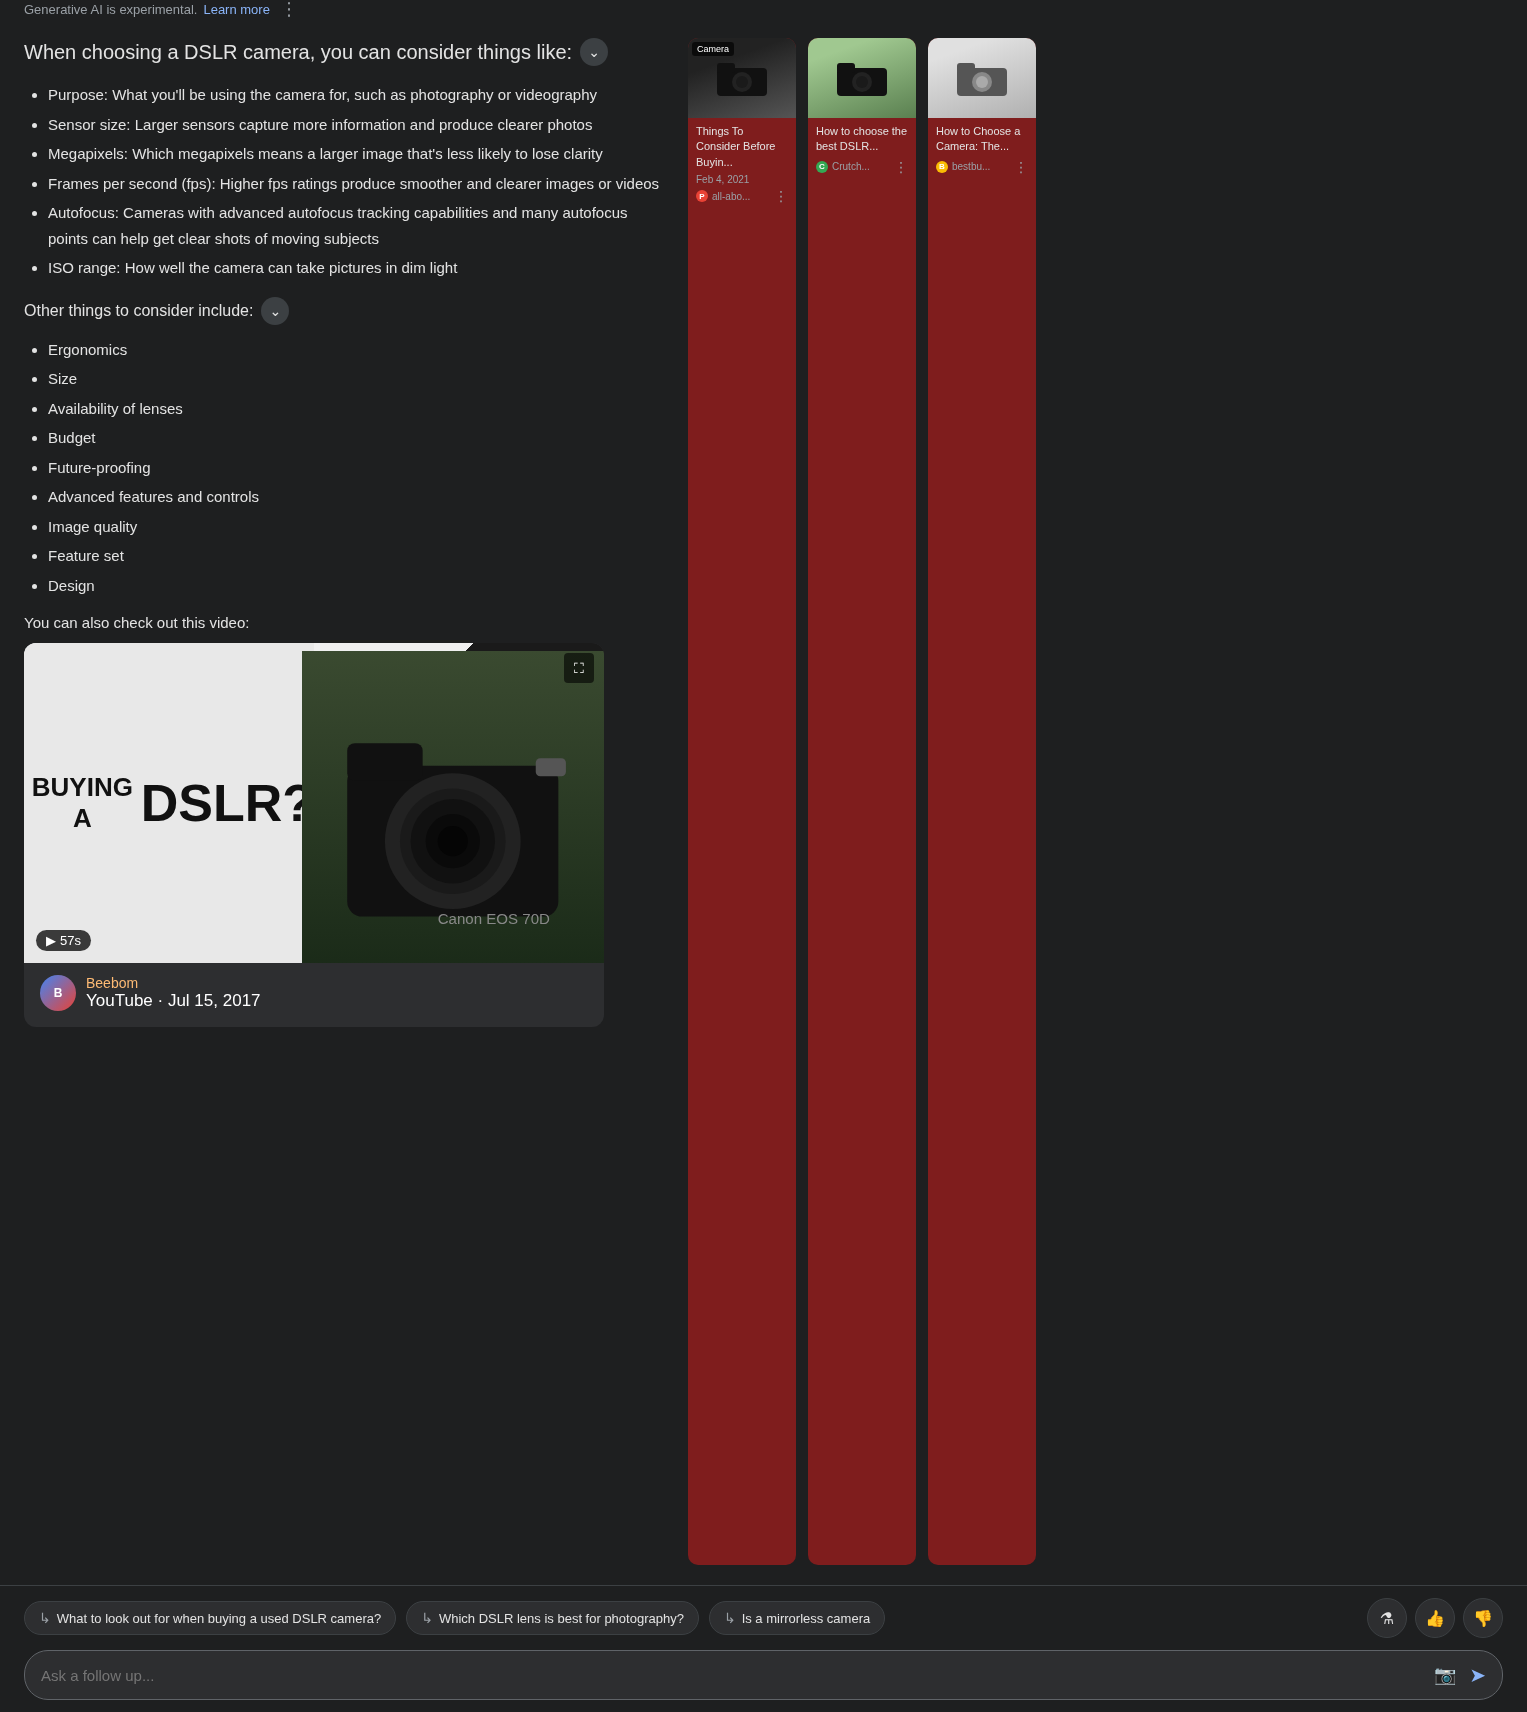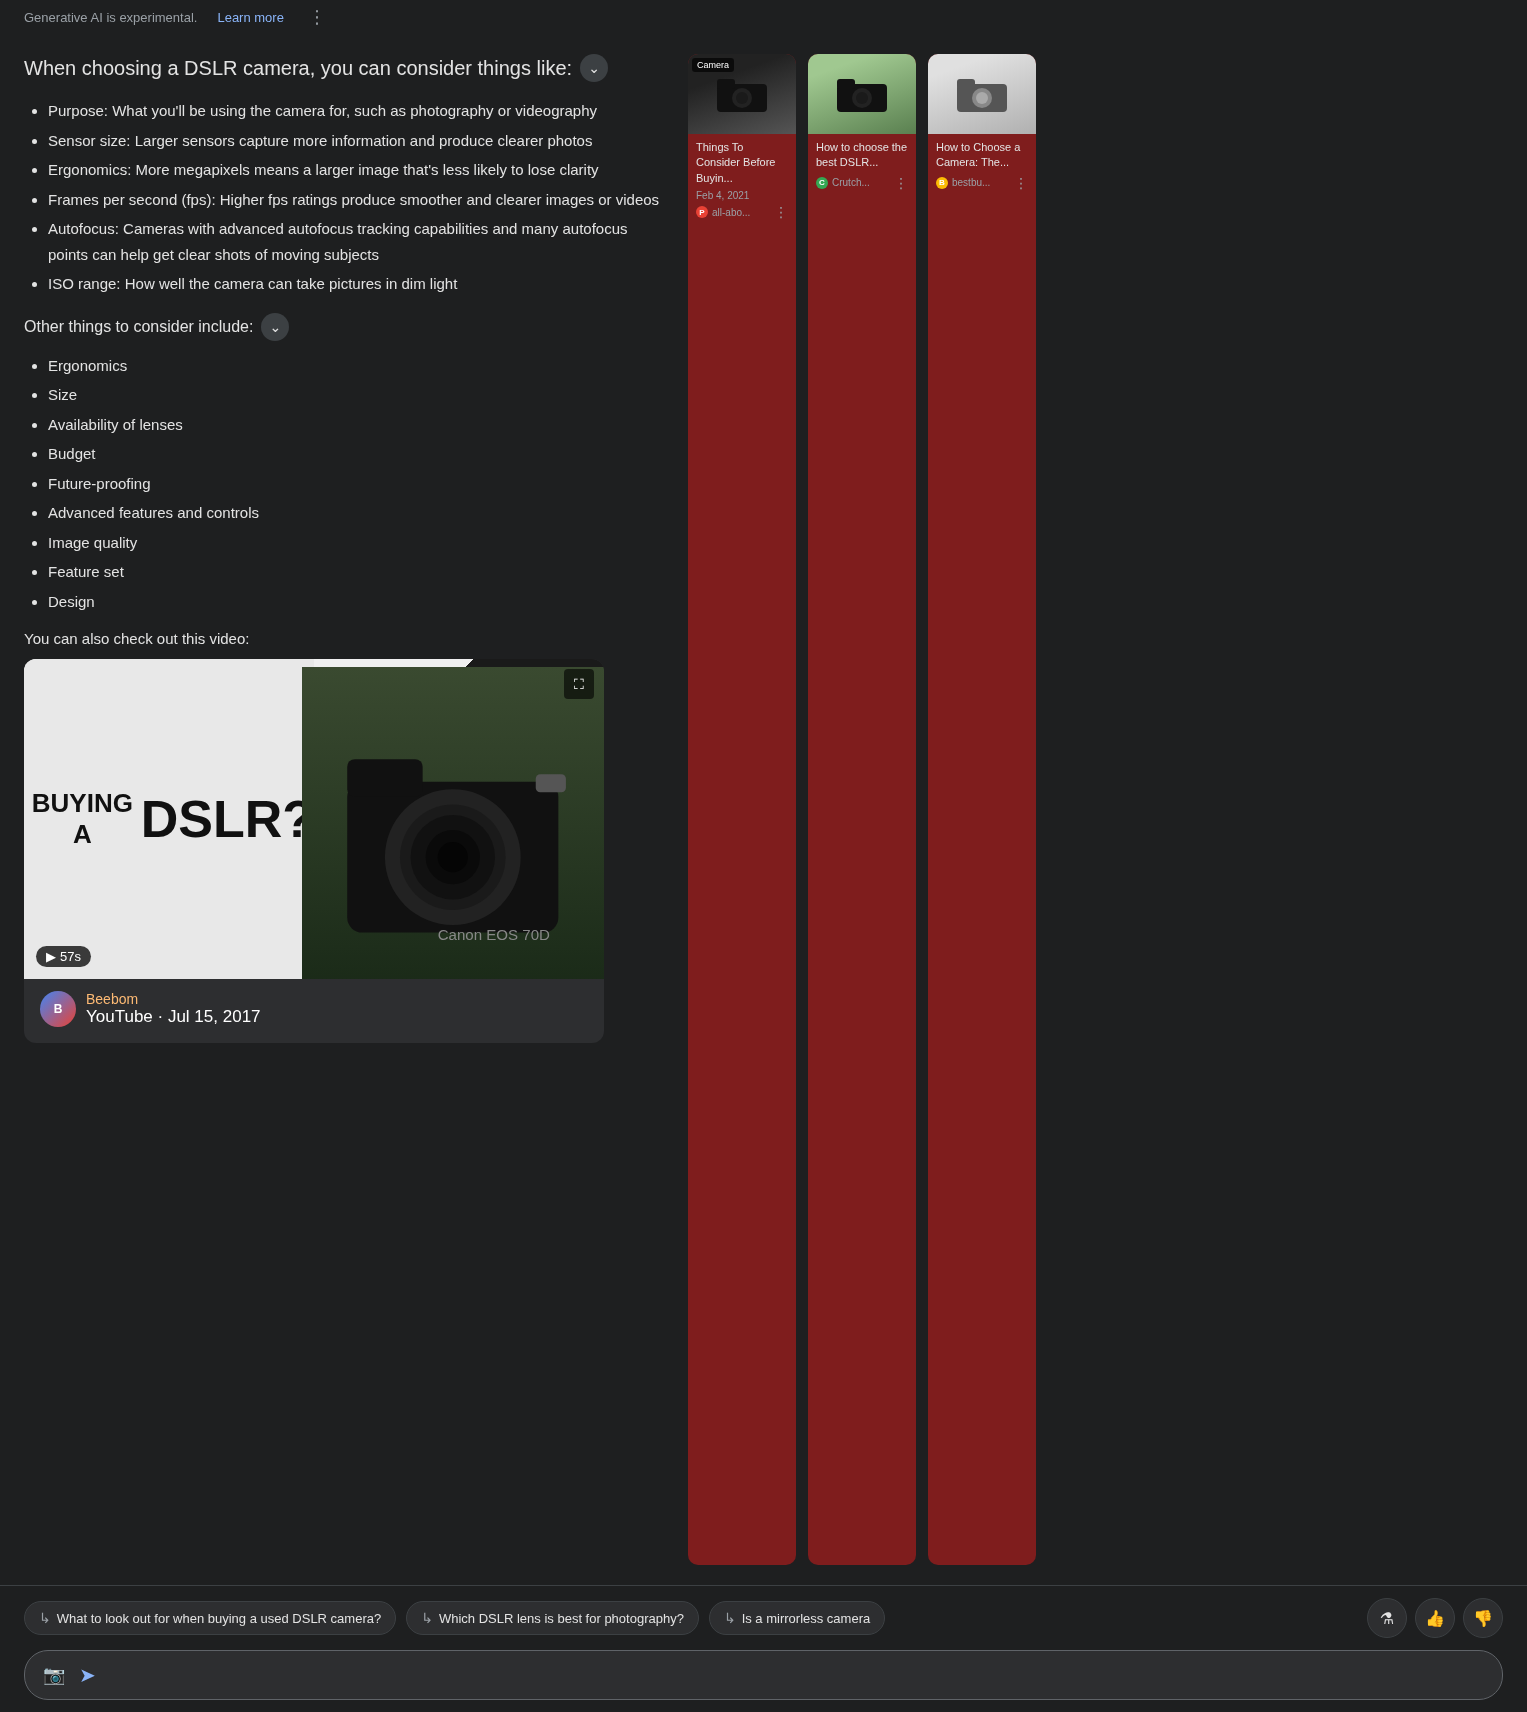--- a/index.html
+++ b/index.html
@@ -33,24 +33,24 @@
       display: flex;
       flex-direction: row;
       gap: 12px;
       margin-top: 0;
     }
 
     
     .ai-notice {
       font-size: 13px;
       color: #9aa0a6;
-      padding: 8px 24px;
-      display: flex;
-      align-items: center;
-      gap: 20px;
+      padding: 0 24px;
+      display: flex;
+      align-items: center;
+      gap: 6px;
     }
 
     .ai-notice a {
       color: #8ab4f8;
       text-decoration: none;
     }
 
     .three-dots {
       color: #9aa0a6;
       cursor: pointer;
@@ -423,21 +423,21 @@
   <div class="left-panel">
     <div class="main-heading">
       <span>When choosing a DSLR camera, you can consider things like:</span>
       <button class="dropdown-btn">⌄</button>
     </div>
 
     <ul class="bullet-list">
 
     <li>Purpose: What you'll be using the camera for, such as photography or videography</li>
         <li>Sensor size: Larger sensors capture more information and produce clearer photos</li>
-        <li>Ergonomics: More megapixels means a larger image that's less likely to lose clarity</li>
+        <li>Megapixels: Which megapixels means a larger image that's less likely to lose clarity</li>
         <li>Frames per second (fps): Higher fps ratings produce smoother and clearer images or videos</li>
         <li>Autofocus: Cameras with advanced autofocus tracking capabilities and many autofocus points can help get clear shots of moving subjects</li>
         <li>ISO range: How well the camera can take pictures in dim light</li>
       </ul>
 
     <div class="subheading">
       <span>Other things to consider include:</span>
       <button class="dropdown-btn">⌄</button>
     </div>
 
@@ -587,20 +587,21 @@
       <button class="action-btn">
         <span>👍</span>
       </button>
       <button class="action-btn">
         <span>👎</span>
       </button>
     </div>
   </div>
 
   <div class="input-area">
+    <input class="input-field" type="text" placeholder="Ask a follow up..." style="">
     <button class="input-icon-btn">
       <span>📷</span>
     </button>
     <button class="send-btn">
       <span>➤</span>
     </button>
   </div>
 </div>
 
 </body></html>

